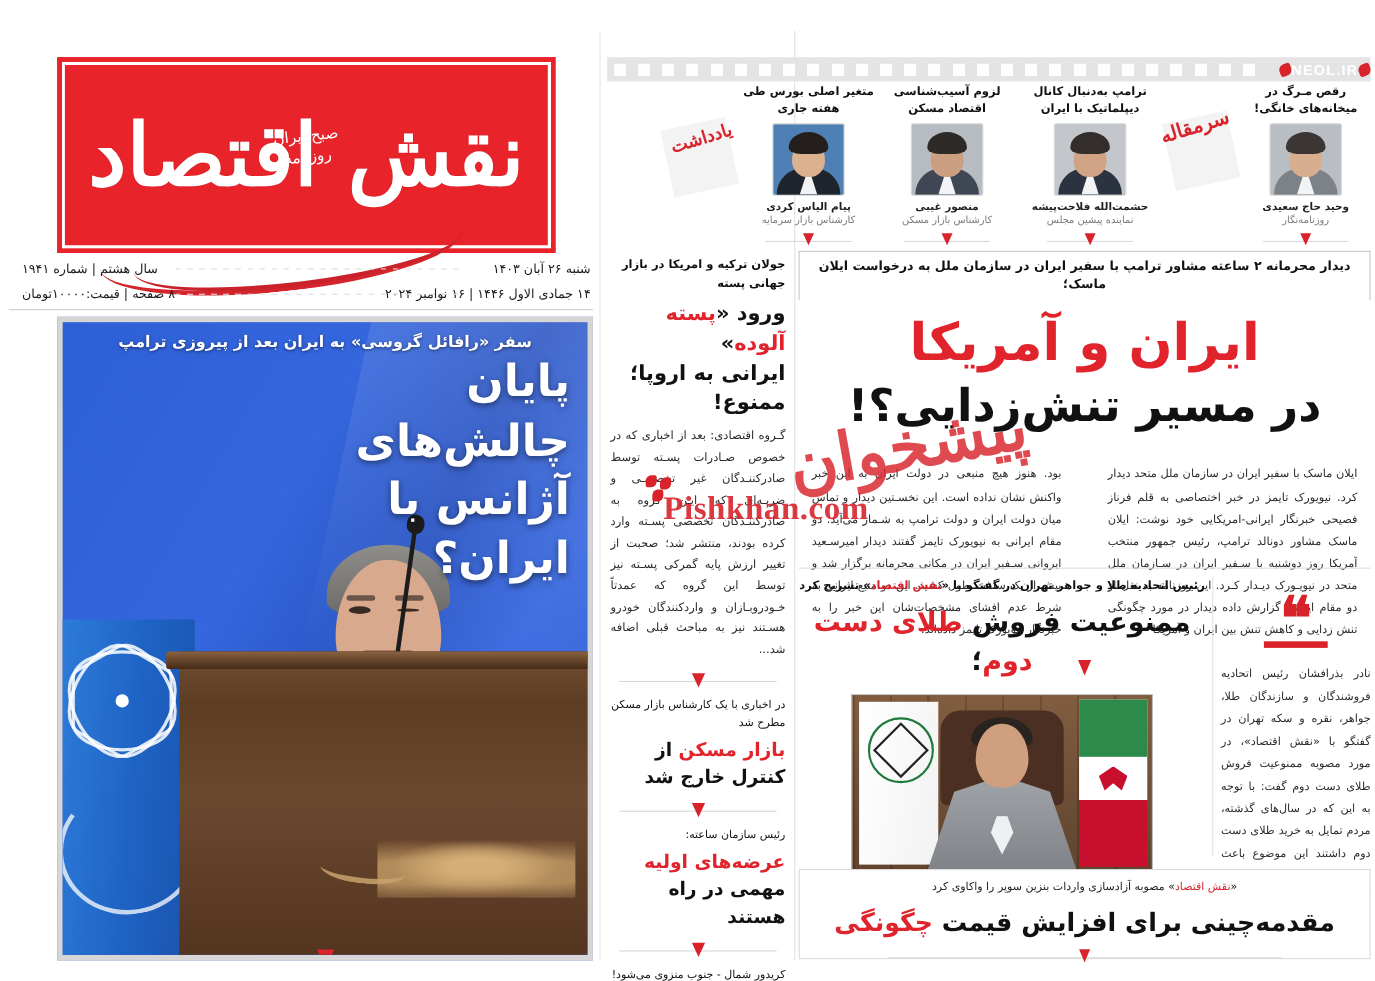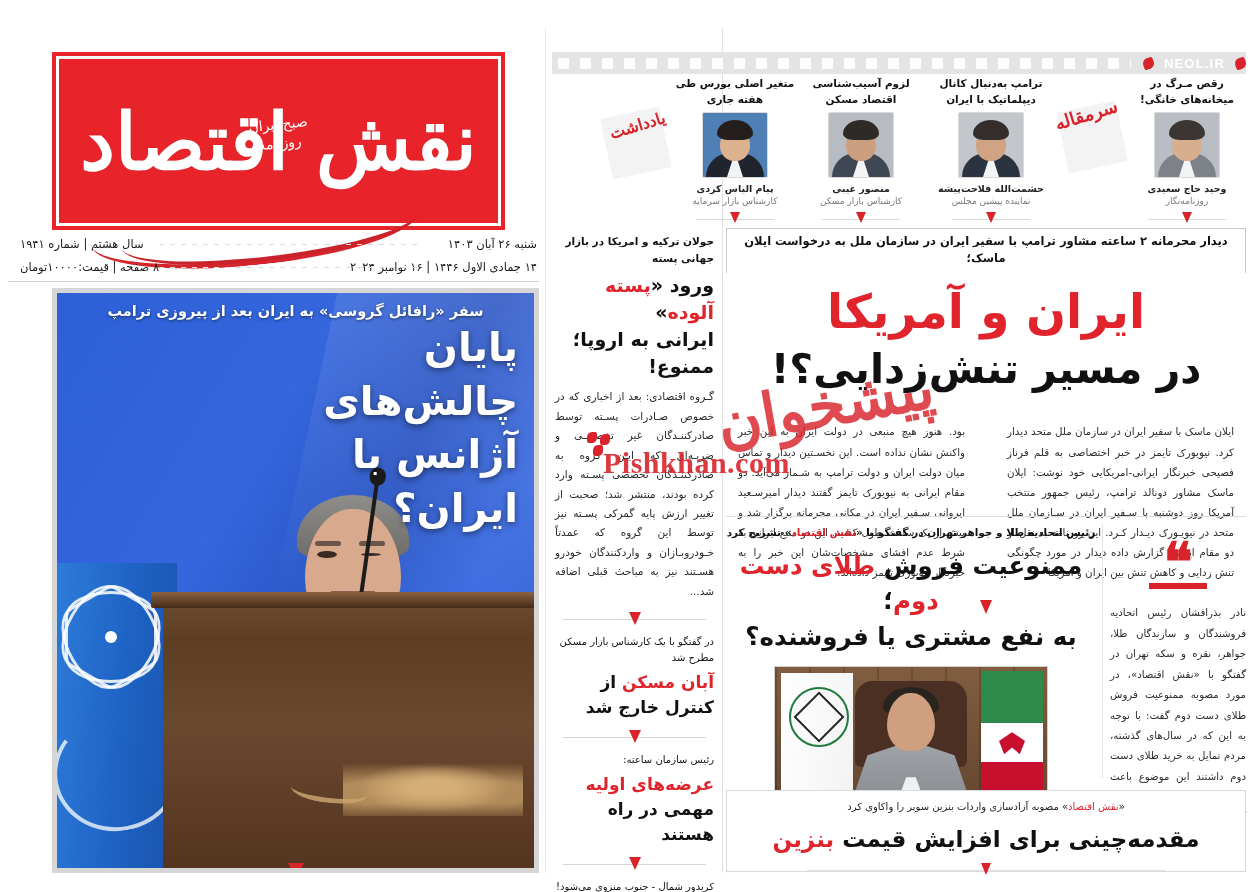--- a/index.html
+++ b/index.html
@@ -260,21 +260,21 @@
     position:absolute;left:722px;top:0;width:528px;height:892px;
   }
 
   
   .neol-bar{
     position:absolute;left:-170px;top:52px;width:694px;height:22px;
     background:#e4e4e4;
     display:flex;align-items:center;
   }
   .neol-logo{
-    display:flex;align-items:center;gap:10px;padding-right:0;padding-left:8px;
+    display:flex;align-items:center;gap:0;padding-right:0;padding-left:8px;
     margin-left:4px;direction:ltr;
   }
   .neol-dot{
     width:11px;height:11px;background:#d9232b;border-radius:50% 20% 50% 20%;
     transform:rotate(-20deg);flex:0 0 auto;
   }
   .neol-text{
     font-family:"Liberation Sans",sans-serif;font-size:13px;font-weight:bold;
     color:#ffffff;letter-spacing:1.2px;
   }
@@ -567,22 +567,22 @@
         <div>ایرانی به اروپا؛ ممنوع!</div>
       </div>
       <div class="mc-body">گـروه اقتصادی: بعد از اخباری که در خصوص صـادرات پسـته توسط صادرکننـدگان غیر تخصصـی و ضربـه‌ای که ایـن گروه به صادرکننـدگان تخصصی پسـته وارد کرده بودند، منتشر شد؛ صحبت از تغییر ارزش پایه گمرکی پسـته نیز توسط این گروه که عمدتاً خـودروبـازان و واردکنندگان خودرو هسـتند نیز به مباحث قبلی اضافه شد...</div>
     </div>
 
     <div class="mc-sep">
         <i></i>
       </div>
 
     <div class="mc-item">
-      <div class="k">در گفتگو با یک کارشناس بازار مسکن مطرح شد</div>
-      <div class="h"><span class="rd">آبان مسکن</span><span> از کنترل خارج شد</span></div>
+      <div class="k">در اخباری با یک کارشناس بازار مسکن مطرح شد</div>
+      <div class="h"><span class="rd">بازار مسکن</span><span> از کنترل خارج شد</span></div>
     </div>
 
     <div class="mc-sep">
         <i></i>
       </div>
 
     <div class="mc-item">
       <div class="k">رئیس سازمان ساعته:</div>
       <div class="h"><span class="rd">عرضه‌های اولیه</span><span> مهمی در راه هستند</span></div>
     </div>
@@ -703,21 +703,20 @@
       <div class="lead-arrow">
           <i></i>
         </div>
     </div>
     <div class="lead-rule"></div>
 
     <div class="gold">
       <div class="gold-kicker"><span>رئیس اتحادیه طلا و جواهر تهران در گفتگو با «</span><span class="rd">نقش اقتصاد</span><span>» تشریح کرد</span></div>
       <div class="gold-head">
         <span>ممنوعیت فروش </span><span class="rd">طلای دست دوم</span><span>؛</span>
-        <div>به نفع مشتری یا فروشنده؟</div>
       </div>
       <div class="gold-photo">
         <div class="gp-wall"></div>
         <div class="gp-flag-l">
             <div class="gp-emblem"></div>
           </div>
         <div class="gp-flag-r"></div>
         <div class="gp-chair"></div>
         <div class="gp-suit"></div>
         <div class="gp-shirt"></div>
@@ -734,21 +733,21 @@
     <div class="quote">
       <div class="quote-mark">❝</div>
       <div class="quote-body">نادر بذرافشان رئیس اتحادیه فروشندگان و سازندگان طلا، جواهر، نقره و سکه تهران در گفتگو با «نقش اقتصاد»، در مورد مصوبه ممنوعیت فروش طلای دست دوم گفت: با توجه به این که در سال‌های گذشته، مردم تمایل به خرید طلای دست دوم داشتند این موضوع باعث شد تا تولیدکنندگان طلا با آسیب‌هایی روبرو شوند. به همین دلیل...</div>
       <div class="quote-arrow">
           <i></i>
         </div>
     </div>
 
     <div class="bottom-box">
       <div class="bb-kicker"><span>«</span><span class="rd">نقش اقتصاد</span><span>» مصوبه آزادسازی واردات بنزین سوپر را واکاوی کرد</span></div>
-      <div class="bb-head"><span>مقدمه‌چینی برای افزایش قیمت </span><span class="rd">بنزین</span></div>
+      <div class="bb-head"><span>مقدمه‌چینی برای افزایش قیمت </span><span class="rd">چگونگی</span></div>
       <div class="bb-sep">
           <i></i>
         </div>
     </div>
   </div>
 
   <div class="wm">
     <div class="wm-fa">پیشخوان</div>
     <div class="wm-dots">
         <b></b>

